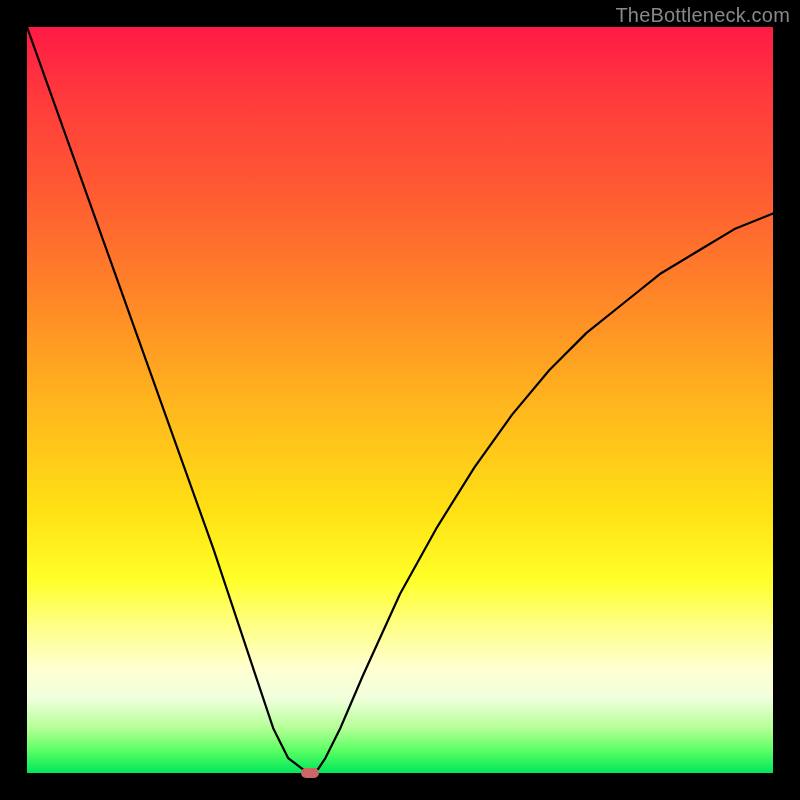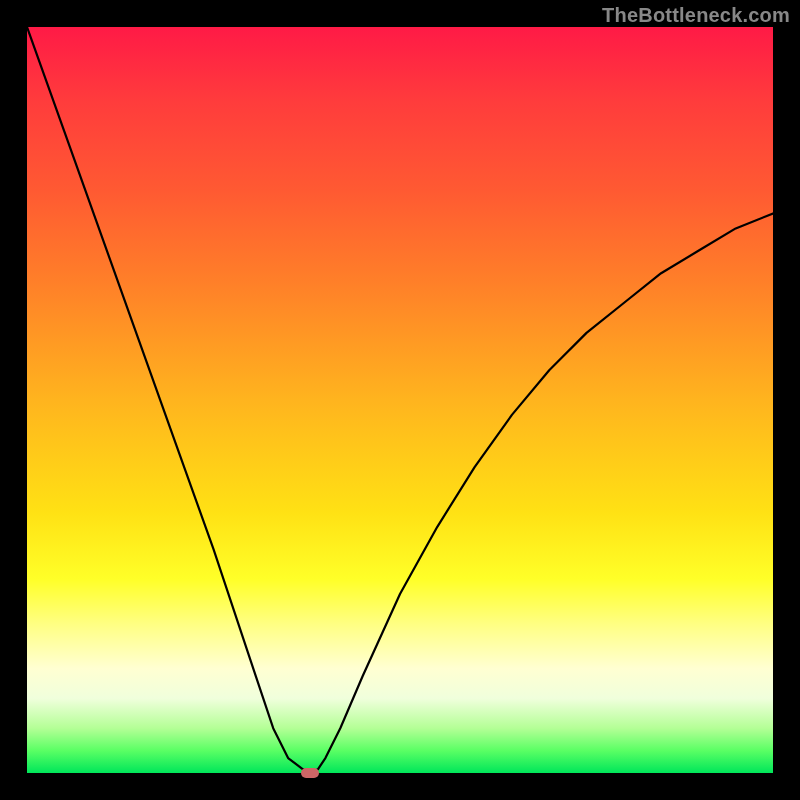--- a/index.html
+++ b/index.html
@@ -32,21 +32,21 @@
       #5aff64 97%,
       #00e65a 100%
     );
   }
   .watermark {
     position: absolute;
     top: 4px;
     right: 10px;
     color: #888;
     font-size: 20px;
-    font-weight: 700;
+    font-weight: 400;
     letter-spacing: 0.2px;
     z-index: 5;
   }
   svg.curve {
     position: absolute;
     left: 0;
     top: 0;
     width: 746px;
     height: 746px;
     z-index: 2;

